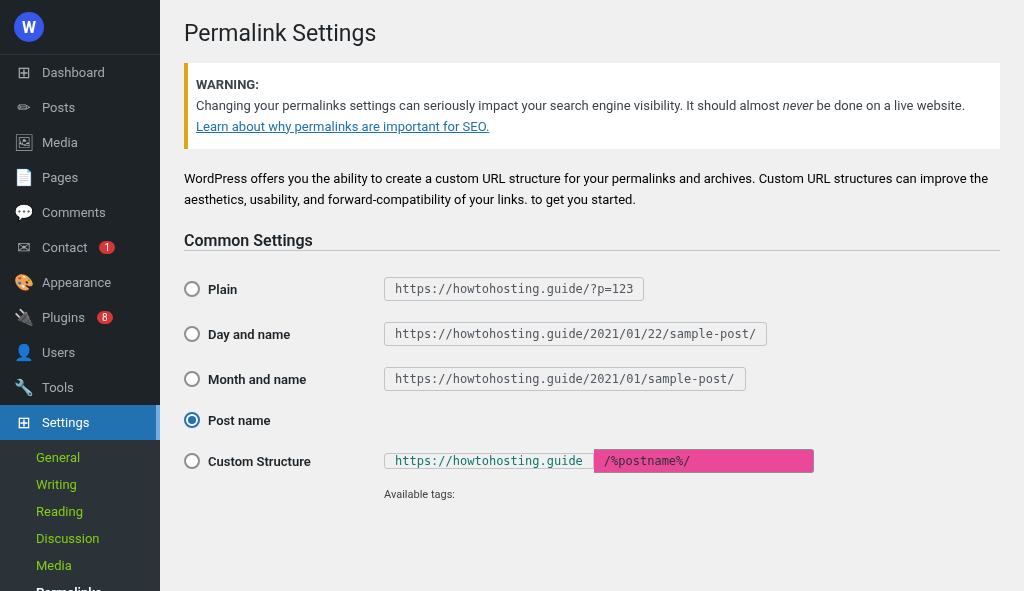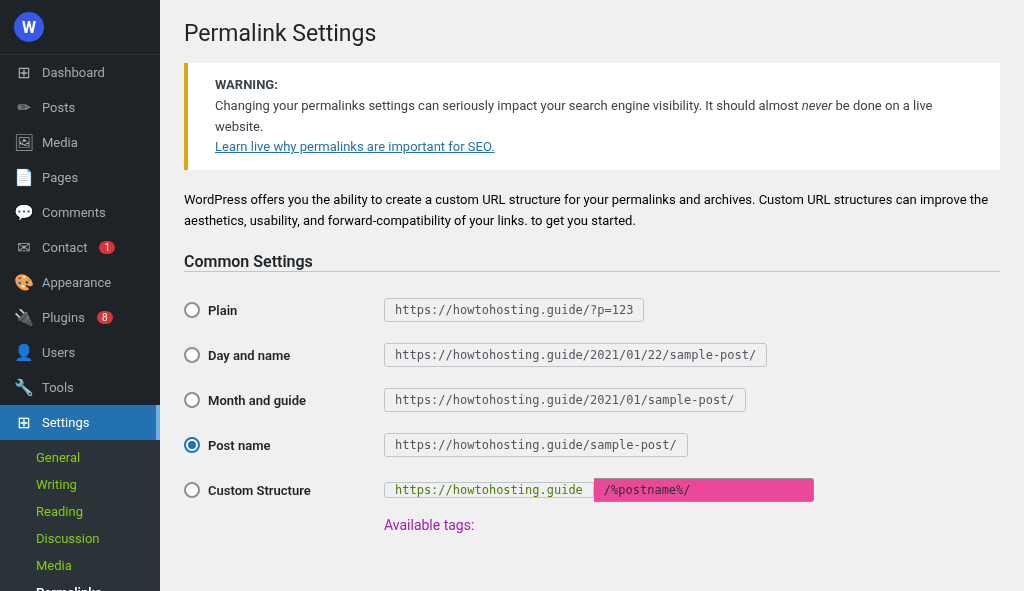--- a/index.html
+++ b/index.html
@@ -84,21 +84,21 @@
     }
     .page-title {
       font-size: 23px;
       font-weight: 400;
       color: #1d2327;
       margin-bottom: 16px;
     }
     .warning-box {
       border-left: 4px solid #dba617;
       background: #fff;
-      padding: 12px 27px;
+      padding: 12px 8px;
       margin-bottom: 20px;
       font-size: 13px;
       color: #3c434a;
       line-height: 1.6;
     }
     .warning-box strong { font-weight: 700; }
     .warning-box a { color: #2271b1; text-decoration: underline; }
     .description-text {
       font-size: 13px;
       color: #000000;
@@ -148,21 +148,21 @@
       display: flex;
       align-items: center;
       gap: 0;
     }
     .custom-input-prefix {
       background: #f0f0f1;
       border: 1px solid #c3c4c7;
       border-radius: 3px 0 0 3px;
       padding: 0 10px;
       font-size: 12px;
-      color: #4d7c0f;
+      color: #0f766e;
       font-family: monospace;
     }
     .custom-input-field {
       border: 1px solid #8c8f94;
       border-left: none;
       border-radius: 0 3px 3px 0;
       padding: 4px 10px;
       font-size: 12px;
       font-family: monospace;
       width: 220px;
@@ -189,22 +189,22 @@
     }
     .radio-btn.checked::after {
       content: '';
       width: 8px;
       height: 8px;
       background: #2271b1;
       border-radius: 50%;
     }
 
     .available-tags {
-      font-size: 14px;
-      color: #a21caf;
+      font-size: 11px;
+      color: #404040;
       margin-top: 4px;
       padding-left: 200px;
     }
   </style>
 </head>
 <body>
 
 <nav class="sidebar">
   <div class="sidebar-logo">
     <div class="sidebar-logo-icon">W</div>
@@ -269,21 +269,21 @@
 </nav>
 
 <main class="main-content">
   <h1 class="page-title">Permalink Settings</h1>
 
   <div class="warning-box">
     <strong>WARNING:</strong>
     <br>
     <span>Changing your permalinks settings can seriously impact your search engine visibility. It should almost <em>never</em> be done on a live website.</span>
     <br>
-    <a href="#">Learn live why permalinks are important for SEO.</a>
+    <a href="#">Learn about why permalinks are important for SEO.</a>
   </div>
 
   <p class="description-text">WordPress offers you the ability to create a custom URL structure for your permalinks and archives. Custom URL structures can improve the aesthetics, usability, and forward-compatibility of your links. to get you started.</p>
 
   <h2 class="section-title">Common Settings</h2>
 
   <div class="settings-row">
     <div class="settings-row-label">
       <div class="radio-btn"></div>
       <span>Plain</span>
@@ -299,35 +299,32 @@
       <span>Day and name</span>
     </div>
     <div class="settings-row-value">
       <span class="url-sample">https://howtohosting.guide/2021/01/22/sample-post/</span>
     </div>
   </div>
 
   <div class="settings-row">
     <div class="settings-row-label">
       <div class="radio-btn"></div>
-      <span>Month and guide</span>
+      <span>Month and name</span>
     </div>
     <div class="settings-row-value">
       <span class="url-sample">https://howtohosting.guide/2021/01/sample-post/</span>
     </div>
   </div>
 
 
   <div class="settings-row">
     <div class="settings-row-label">
       <div class="radio-btn checked"></div>
       <span>Post name</span>
-    </div>
-    <div class="settings-row-value">
-      <span class="url-sample">https://howtohosting.guide/sample-post/</span>
     </div>
   </div>
 
   <div class="settings-row">
     <div class="settings-row-label">
       <div class="radio-btn"></div>
       <span>Custom Structure</span>
     </div>
     <div class="settings-row-value">
       <div class="custom-input-container">

